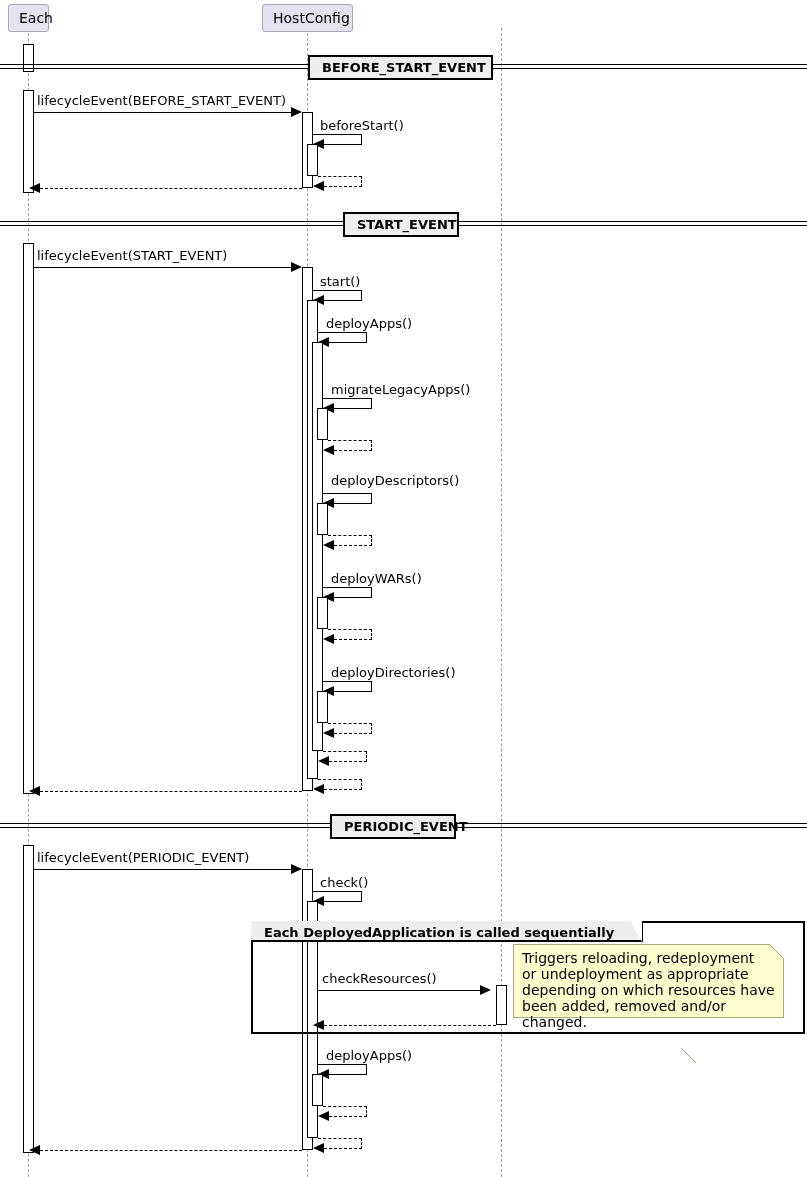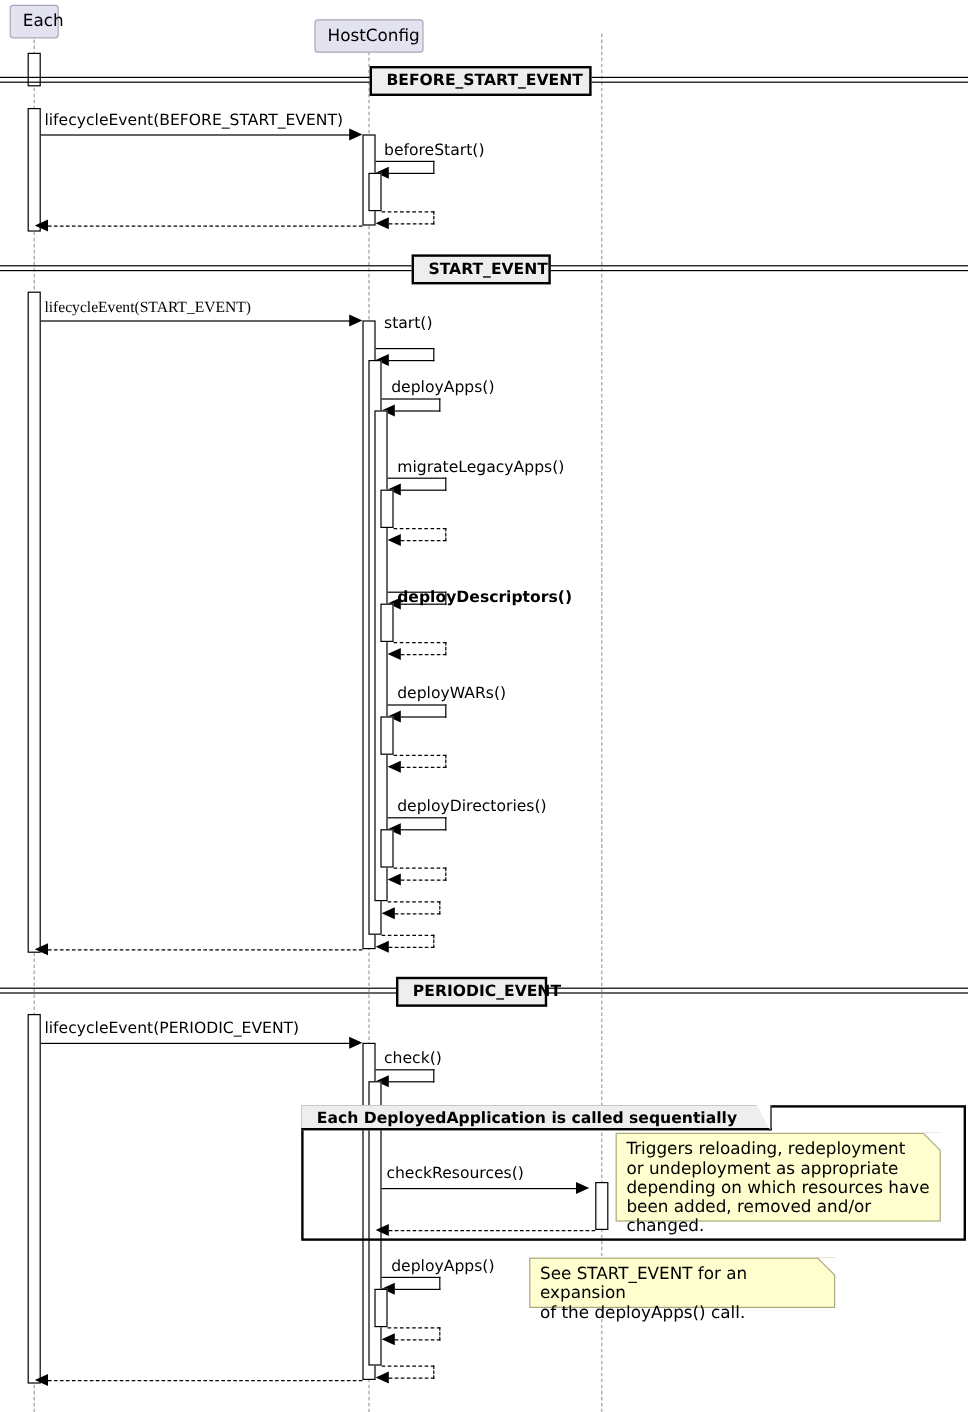--- a/index.html
+++ b/index.html
@@ -169,21 +169,21 @@
 </head>
 <body>
 
 <div id="diagram">
 
   <div class="lifeline" style="left:28px; top:28px; height:1149px;"></div>
   <div class="lifeline" style="left:307px; top:28px; height:1149px;"></div>
   <div class="lifeline" style="left:501px; top:28px; height:1149px;"></div>
 
   <div class="participant" style="left:8px; top:4px; width:41px;">Each</div>
-  <div class="participant" style="left:262px; top:16px; width:91px;">HostConfig</div>
+  <div class="participant" style="left:262px; top:4px; width:91px;">HostConfig</div>
 
   <div class="activation" style="left:23px; top:44px; height:28px;"></div>
   <div class="activation" style="left:23px; top:90px; height:103px;"></div>
   <div class="activation" style="left:23px; top:243px; height:551px;"></div>
   <div class="activation" style="left:23px; top:845px; height:308px;"></div>
 
   <div class="divider-rule" style="top:64px;"></div>
   <div class="divider-box" style="left:308px; top:55px; width:185px;">BEFORE_START_EVENT</div>
 
   <div class="msg-label" style="left:37px; top:93px;">lifecycleEvent(BEFORE_START_EVENT)</div>
@@ -204,27 +204,27 @@
   <div class="self-right dashed" style="left:361px; top:176px; height:11px;"></div>
   <div class="self-bottom dashed" style="left:324px; top:186px; width:38px;"></div>
   <div class="arrowhead left" style="left:313px; top:181px;"></div>
 
   <div class="msg-line dashed" style="left:40px; top:188px; width:262px;"></div>
   <div class="arrowhead left" style="left:29px; top:183px;"></div>
 
   <div class="divider-rule" style="top:221px;"></div>
   <div class="divider-box" style="left:343px; top:212px; width:116px;">START_EVENT</div>
 
-  <div class="msg-label" style="left:37px; top:248px;font-family:Liberation Serif, serif;">lifecycleEvent(START_EVENT)</div>
+  <div class="msg-label" style="left:37px; top:248px;">lifecycleEvent(START_EVENT)</div>
   <div class="msg-line" style="left:34px; top:267px; width:262px;"></div>
   <div class="arrowhead right" style="left:291px; top:262px;"></div>
 
   <div class="activation" style="left:302px; top:267px; height:524px;"></div>
 
-  <div class="msg-label" style="left:320px; top:262px;">start()</div>
+  <div class="msg-label" style="left:320px; top:274px;">start()</div>
   <div class="self-top" style="left:313px; top:290px; width:49px;"></div>
   <div class="self-right" style="left:361px; top:290px; height:11px;"></div>
   <div class="self-bottom" style="left:324px; top:300px; width:38px;"></div>
   <div class="arrowhead left" style="left:313px; top:295px;"></div>
 
   <div class="activation" style="left:307px; top:300px; height:479px;"></div>
 
   <div class="msg-label" style="left:326px; top:316px;">deployApps()</div>
   <div class="self-top" style="left:318px; top:332px; width:49px;"></div>
   <div class="self-right" style="left:366px; top:332px; height:11px;"></div>
@@ -237,21 +237,21 @@
   <div class="self-top" style="left:323px; top:398px; width:49px;"></div>
   <div class="self-right" style="left:371px; top:398px; height:11px;"></div>
   <div class="self-bottom" style="left:334px; top:408px; width:38px;"></div>
   <div class="arrowhead left" style="left:323px; top:403px;"></div>
   <div class="activation" style="left:317px; top:408px; height:32px;"></div>
   <div class="self-top dashed" style="left:328px; top:440px; width:44px;"></div>
   <div class="self-right dashed" style="left:371px; top:440px; height:11px;"></div>
   <div class="self-bottom dashed" style="left:334px; top:450px; width:38px;"></div>
   <div class="arrowhead left" style="left:323px; top:445px;"></div>
 
-  <div class="msg-label" style="left:331px; top:491px;font-weight:bold;">deployDescriptors()</div>
+  <div class="msg-label" style="left:331px; top:473px;">deployDescriptors()</div>
   <div class="self-top" style="left:323px; top:493px; width:49px;"></div>
   <div class="self-right" style="left:371px; top:493px; height:11px;"></div>
   <div class="self-bottom" style="left:334px; top:503px; width:38px;"></div>
   <div class="arrowhead left" style="left:323px; top:498px;"></div>
   <div class="activation" style="left:317px; top:503px; height:32px;"></div>
   <div class="self-top dashed" style="left:328px; top:535px; width:44px;"></div>
   <div class="self-right dashed" style="left:371px; top:535px; height:11px;"></div>
   <div class="self-bottom dashed" style="left:334px; top:545px; width:38px;"></div>
   <div class="arrowhead left" style="left:323px; top:540px;"></div>
 
@@ -332,22 +332,20 @@
     <polyline points="16,0 16,16" stroke="#ffffff" stroke-width="2" fill="none"></polyline>
   </svg>
 
   <div class="msg-label" style="left:326px; top:1048px;">deployApps()</div>
   <div class="self-top" style="left:318px; top:1064px; width:49px;"></div>
   <div class="self-right" style="left:366px; top:1064px; height:11px;"></div>
   <div class="self-bottom" style="left:329px; top:1074px; width:38px;"></div>
   <div class="arrowhead left" style="left:318px; top:1069px;"></div>
   <div class="activation" style="left:312px; top:1074px; height:32px;"></div>
 
-  <div class="note" style="left:441px; top:1048px; width:255px; height:42px;">See START_EVENT for an expansion
-of the deployApps() call.</div>
   <svg class="note-fold-line" style="left:681px; top:1048px; width:16px; height:16px;" viewBox="0 0 16 16">
     <polygon points="0,0 16,0 16,16" fill="#ffffff"></polygon>
     <polyline points="0,0 16,16" stroke="#A9A980" stroke-width="1" fill="none"></polyline>
     <polyline points="16,0 16,16" stroke="#ffffff" stroke-width="2" fill="none"></polyline>
   </svg>
 
   <div class="self-top dashed" style="left:323px; top:1106px; width:44px;"></div>
   <div class="self-right dashed" style="left:366px; top:1106px; height:11px;"></div>
   <div class="self-bottom dashed" style="left:329px; top:1116px; width:38px;"></div>
   <div class="arrowhead left" style="left:318px; top:1111px;"></div>

